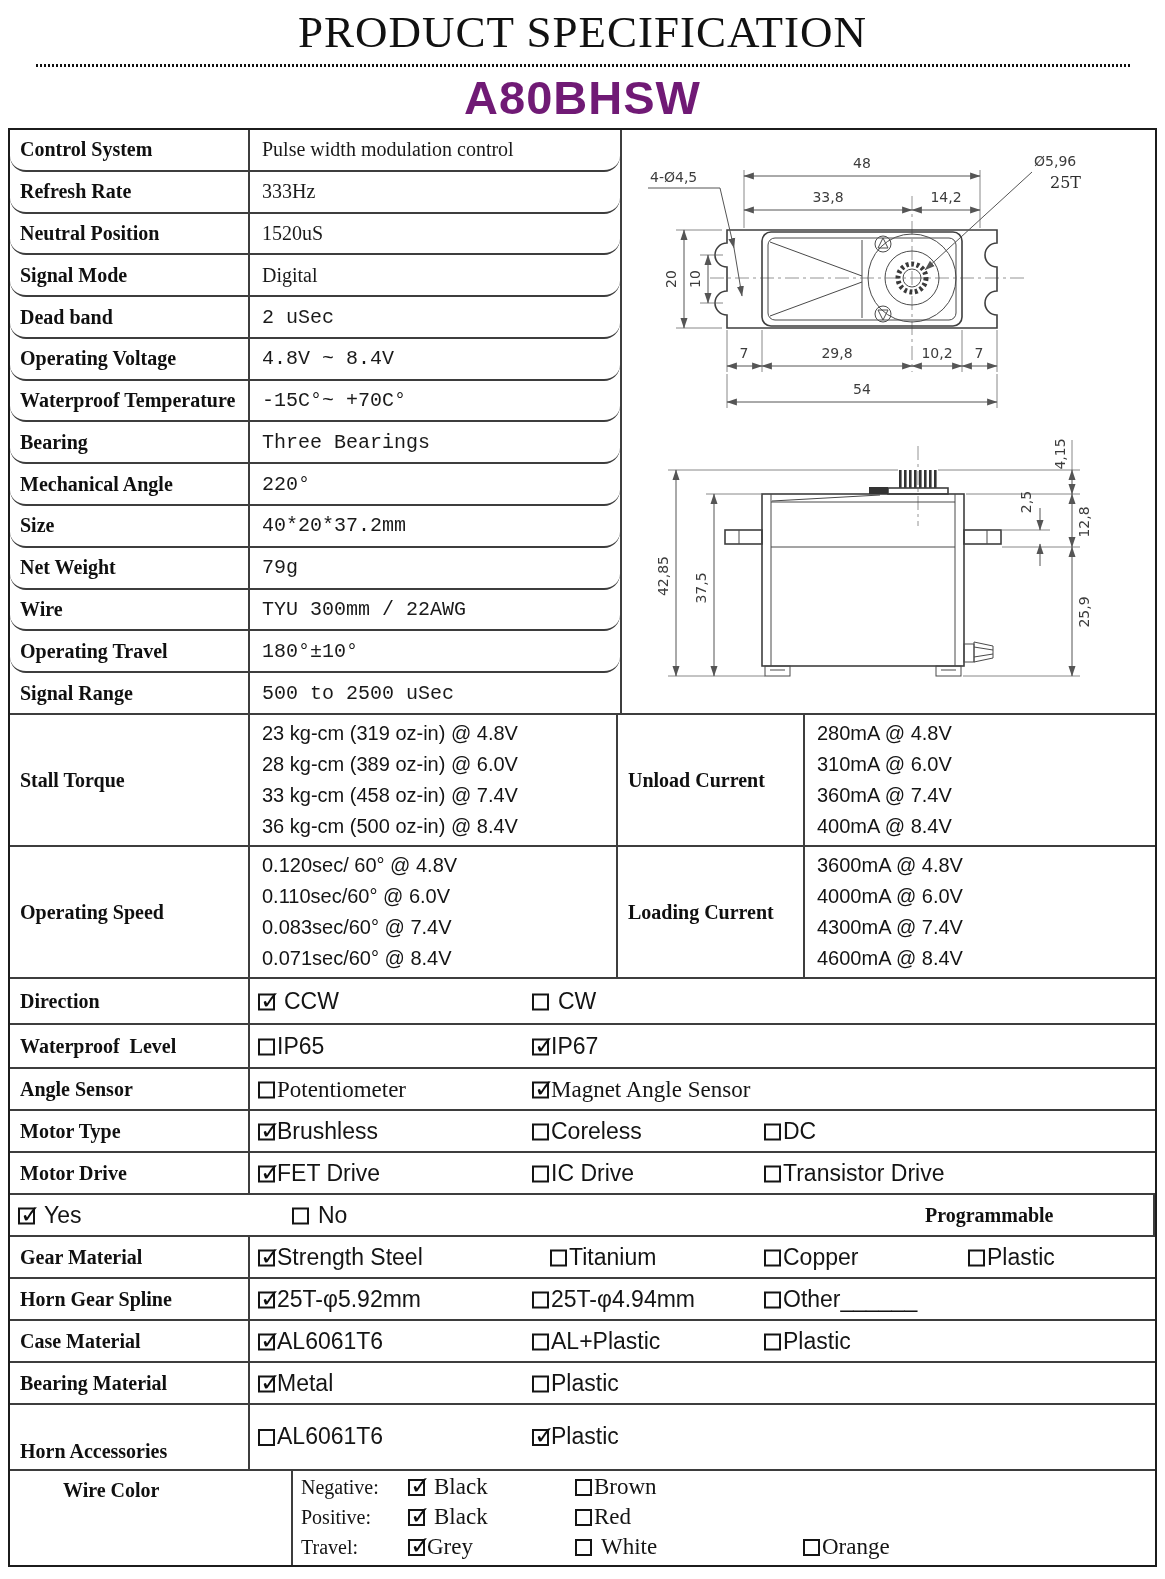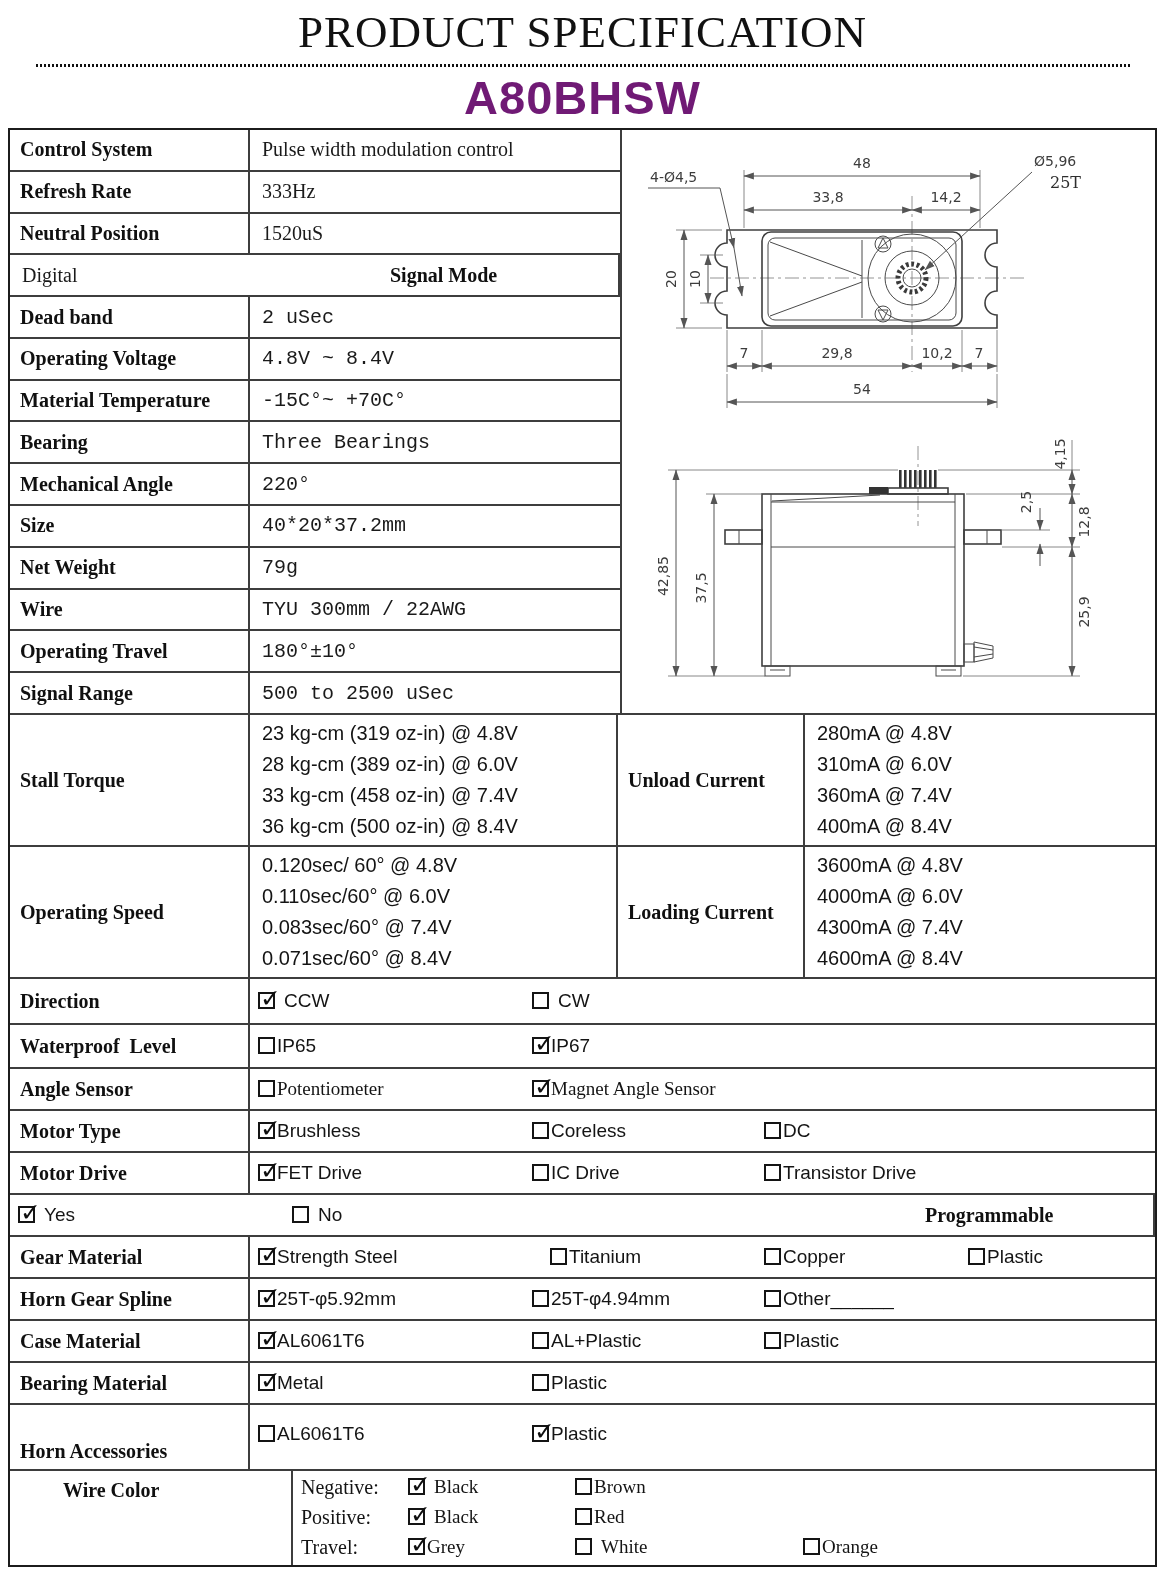--- a/index.html
+++ b/index.html
@@ -17,39 +17,39 @@
 
   
   .table { position:absolute; left:8px; top:128px; width:1149px; border:2px solid #1c1c1c; background:#fff; }
   .cell  { overflow:hidden; }
   .label { width:240px; border-right:2px solid #3d3d3d; display:flex; align-items:center; padding-left:10px;
            font-family:"Liberation Serif", serif; font-weight:700; font-size:20px; color:#101010; }
 
   
   .sec-a { display:flex; height:585px; border-bottom:2px solid #3d3d3d; }
   .col-specs { width:610px; display:flex; flex-direction:column; }
-  .spec-row { flex:1 1 0; display:flex; border-bottom:2px solid #3d3d3d; }
+  .spec-row { flex:1 1 0; display:flex; border-bottom:2px solid #3d3d3d;border-radius:16px; }
   .spec-row:last-child { border-bottom:none; }
   .value { flex:1; display:flex; align-items:center; padding-left:12px; font-size:20px; color:#1a1a1a; }
   .sv { font-family:"Liberation Serif", serif; }
   .xv { font-family:Liberation Mono, monospace; }
   .cell-drawing { flex:1; border-left:2px solid #3d3d3d; position:relative; background:#fff; }
   .cell-drawing svg { position:absolute; left:0; }
 
   
   .perf-row { display:flex; height:132px; border-bottom:2px solid #3d3d3d; }
   .pvals { width:368px; border-right:2px solid #3d3d3d; display:flex; flex-direction:column; justify-content:center;
            padding-left:12px; font-size:20px; line-height:31px; font-family:"Liberation Sans",sans-serif; }
   .plab2 { width:187px; }
   .pvals2 { flex:1; border-right:none; }
 
   
   .opt-row { display:flex; height:42px; border-bottom:2px solid #3d3d3d; }
   .opts { position:relative; flex:1; }
-  .opt { position:absolute; top:50%; transform:translateY(-50%); white-space:nowrap; font-size:19px; }
+  .opt { position:absolute; top:50%; transform:translateY(-50%); white-space:nowrap; font-size:23px; }
   .opt.serif .ot { font-family:"Liberation Serif", serif; }
   .ot { vertical-align:baseline; }
   .cb { position:relative; display:inline-block; width:17px; height:17px; border:2px solid #141414;
         background:#fff; vertical-align:-2px; margin-right:2px; }
   .cb.gap { margin-right:9px; }
   .cb.checked::after { content:"\2713"; position:absolute; left:0px; top:-10px; font-size:25px; font-weight:700;
         font-family:"DejaVu Sans", sans-serif; color:#0e0e0e; }
 
   
   .horn-row { display:flex; height:66px; border-bottom:2px solid #3d3d3d; }
@@ -90,33 +90,33 @@
         </div>
         <div class="spec-row">
           <div class="cell label">Refresh Rate</div>
           <div class="cell value sv">333Hz</div>
         </div>
         <div class="spec-row">
           <div class="cell label">Neutral Position</div>
           <div class="cell value sv">1520uS</div>
         </div>
         <div class="spec-row">
+          <div class="cell label">Signal Mode</div>
           <div class="cell value sv">Digital</div>
-          <div class="cell label">Signal Mode</div>
         </div>
         <div class="spec-row">
           <div class="cell label">Dead band</div>
           <div class="cell value xv">2 uSec</div>
         </div>
         <div class="spec-row">
           <div class="cell label">Operating Voltage</div>
           <div class="cell value xv">4.8V ~ 8.4V</div>
         </div>
         <div class="spec-row">
-          <div class="cell label">Material Temperature</div>
+          <div class="cell label">Waterproof Temperature</div>
           <div class="cell value xv">-15C°~ +70C°</div>
         </div>
         <div class="spec-row">
           <div class="cell label">Bearing</div>
           <div class="cell value xv">Three Bearings</div>
         </div>
         <div class="spec-row">
           <div class="cell label">Mechanical Angle</div>
           <div class="cell value xv">220°</div>
         </div>

